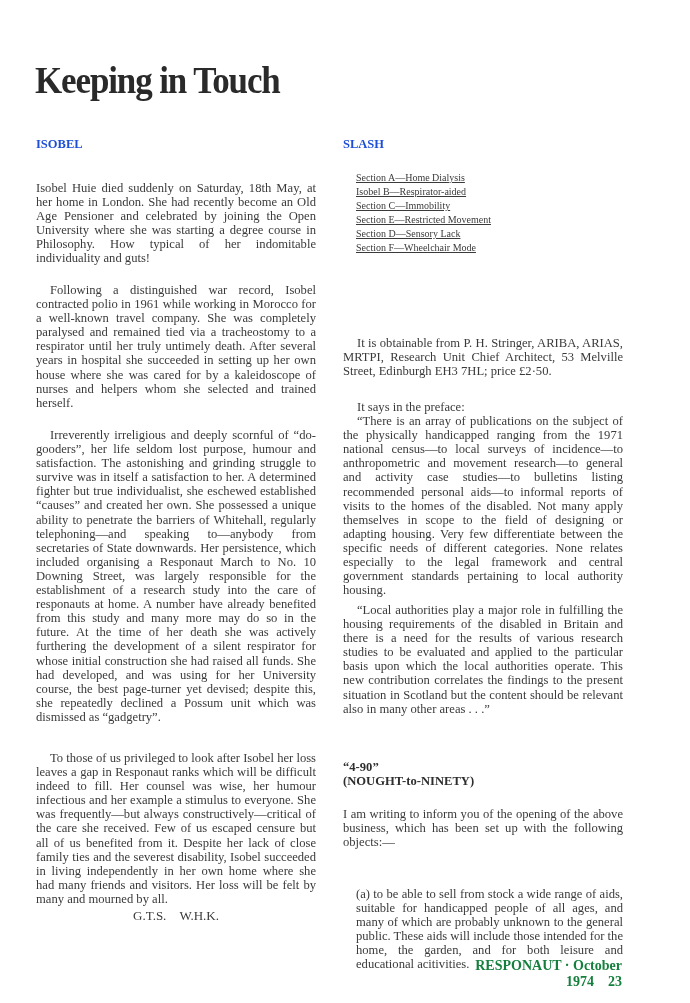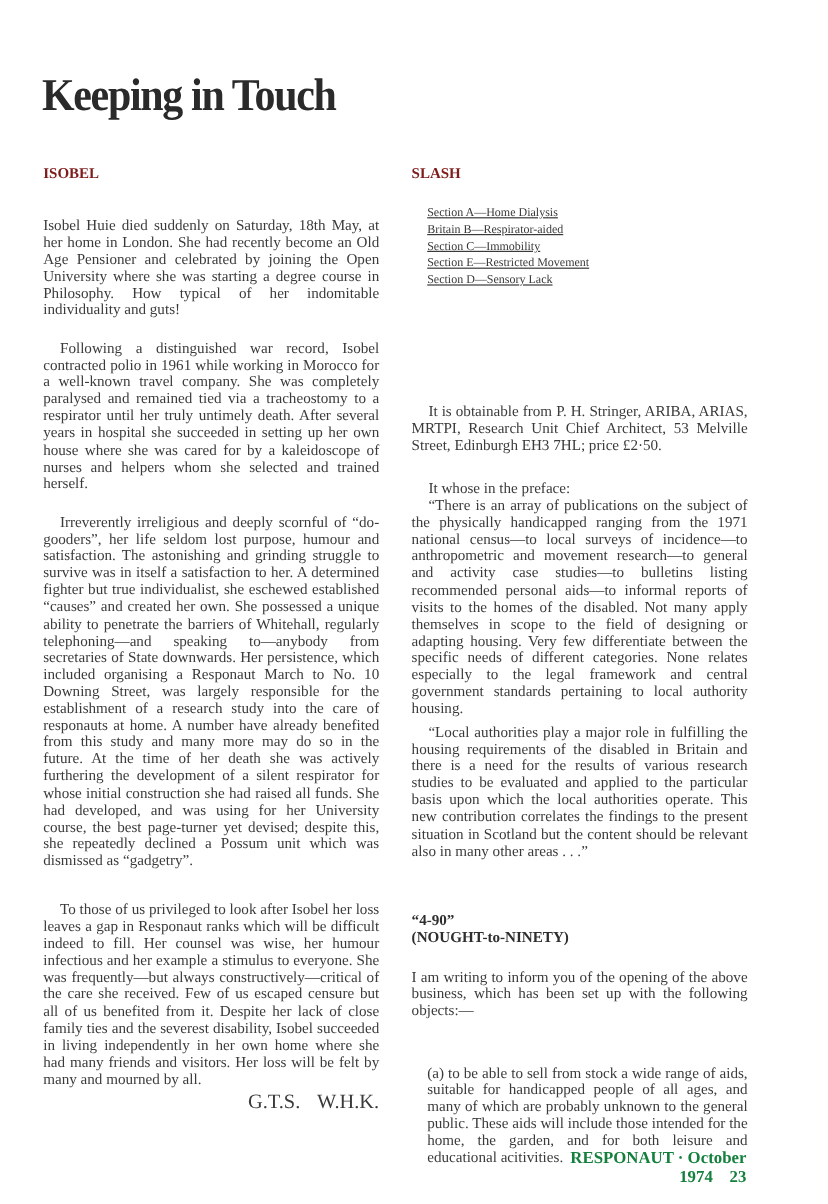--- a/index.html
+++ b/index.html
@@ -9,30 +9,30 @@
     color: #3a3a3a;
   }
   .page-title {
     position: absolute; left: 35px; top: 58px;
     font-family: "Liberation Serif", serif;
     font-weight: bold; font-size: 38px; letter-spacing: -1.2px;
     color: #2a2a2a; margin: 0;
     transform: scaleX(0.92); transform-origin: left top;
   }
   .heading {
-    position: absolute; font-weight: bold; font-size: 12.5px; color: #7f1d1d; margin: 0;
+    position: absolute; font-weight: bold; font-size: 12.5px; color: #1d4ed8; margin: 0;
   }
   .body-text {
     font-size: 12.6px; line-height: 14.1px; text-align: justify; margin: 0;
     hyphens: none;
   }
   .block { position: absolute; width: 280px; }
   .indent { text-indent: 14px; }
   .sections { list-style: none; margin: 0; padding: 0 0 0 13px; font-size: 10px; line-height: 14.1px; text-decoration: underline; }
-  .sig { text-align: right; font-size: 17px; word-spacing: 10px; margin: 0; }
+  .sig { text-align: center; font-size: 13px; word-spacing: 10px; margin: 0; }
   .subitem { padding-left: 13px; }
   .footer {
     position: absolute; left: 420px; top: 958px; width: 202px;
     font-weight: bold; font-size: 14px; color: #15803d; text-align: right;
   }
   .footer .pg { margin-left: 14px; }
   .ngo-title { font-weight: bold; font-size: 12.6px; line-height: 14px; color:#2e2e2e; }
 </style>
 </head>
 <body>
@@ -59,33 +59,34 @@
     <p class="sig" style="margin-top:2px;">G.T.S. W.H.K.</p>
   </div>
 </section>
 
 <section>
   <h2 class="heading" style="left:343px; top:137px;">SLASH</h2>
 
   <div class="block" style="left:343px; top:166px;">
     <ul class="sections" style="margin-top:5px;">
       <li>Section A—Home Dialysis</li>
-      <li>Britain B—Respirator-aided</li>
+      <li>Isobel B—Respirator-aided</li>
       <li>Section C—Immobility</li>
       <li>Section E—Restricted Movement</li>
       <li>Section D—Sensory Lack</li>
+      <li>Section F—Wheelchair Mode</li>
     </ul>
   </div>
 
   <div class="block" style="left:343px; top:336px;">
     <p class="body-text indent">It is obtainable from P. H. Stringer, ARIBA, ARIAS, MRTPI, Research Unit Chief Architect, 53 Melville Street, Edinburgh EH3 7HL; price £2·50.</p>
   </div>
 
   <div class="block" style="left:343px; top:400px;">
-    <p class="body-text indent">It whose in the preface:</p>
+    <p class="body-text indent">It says in the preface:</p>
     <p class="body-text indent">“There is an array of publications on the subject of the physically handicapped ranging from the 1971 national census—to local surveys of incidence—to anthropometric and movement research—to general and activity case studies—to bulletins listing recommended personal aids—to informal reports of visits to the homes of the disabled. Not many apply themselves in scope to the field of designing or adapting housing. Very few differentiate between the specific needs of different categories. None relates especially to the legal framework and central government standards pertaining to local authority housing.</p>
   </div>
 
   <div class="block" style="left:343px; top:603px;">
     <p class="body-text indent">“Local authorities play a major role in fulfilling the housing requirements of the disabled in Britain and there is a need for the results of various research studies to be evaluated and applied to the particular basis upon which the local authorities operate. This new contribution correlates the findings to the present situation in Scotland but the content should be relevant also in many other areas . . .”</p>
   </div>
 </section>
 
 <section>
   <div class="block" style="left:343px; top:760px;">

